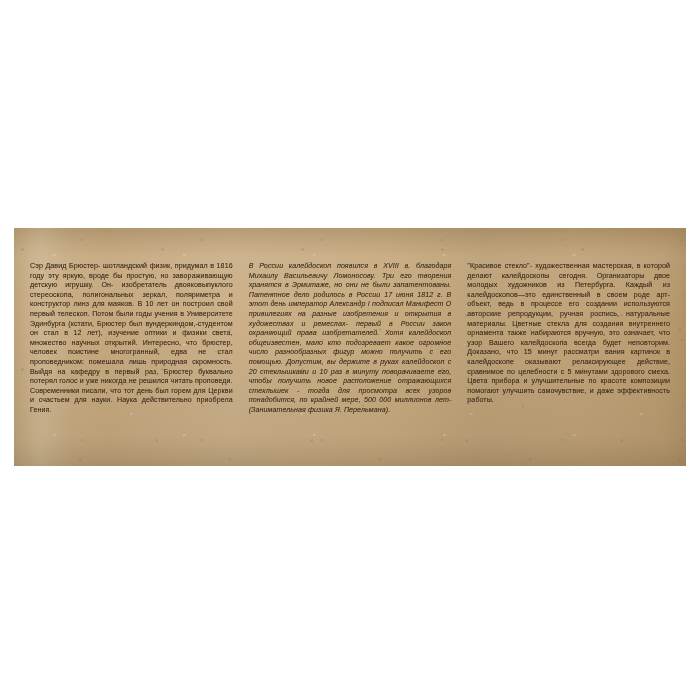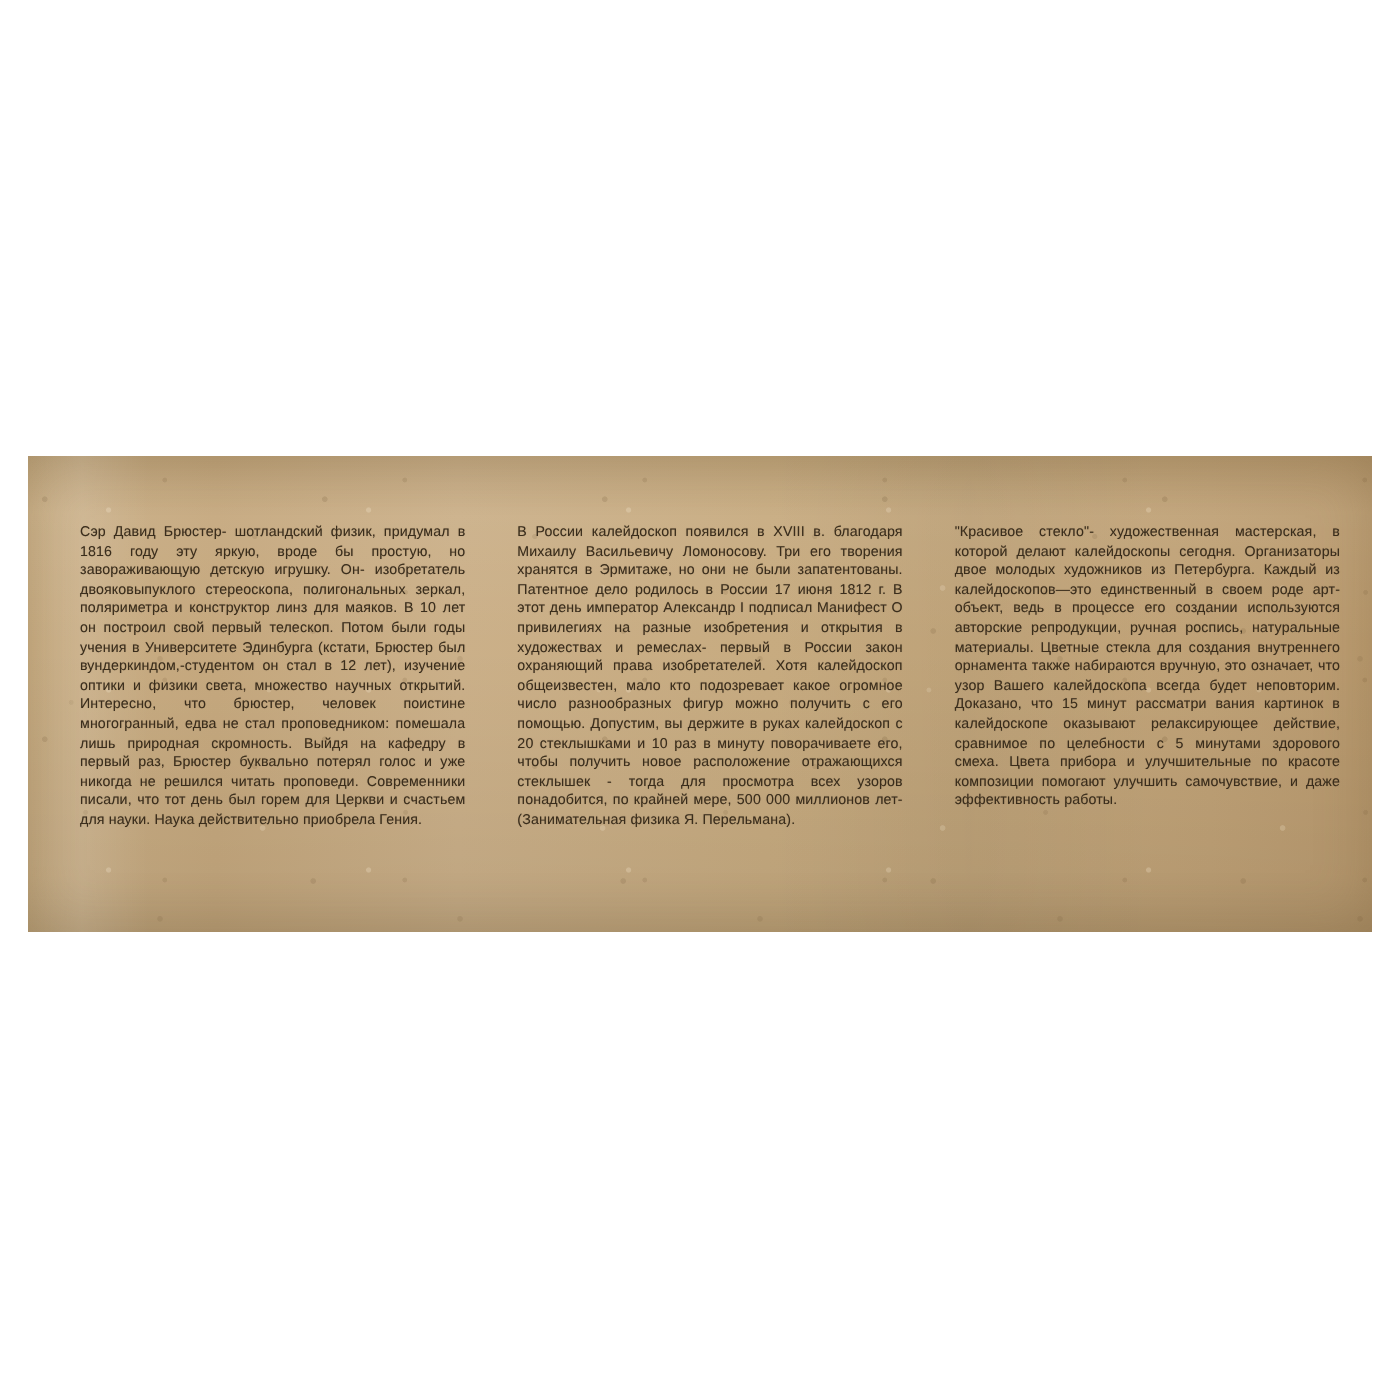--- a/index.html
+++ b/index.html
@@ -76,29 +76,28 @@
   .column {
     flex: 1 1 0;
     color: #3a2d1c;
     font-size: 7.1px;
     line-height: 9.6px;
     text-align: justify;
     text-justify: inter-word;
     letter-spacing: 0.01em;
     -webkit-font-smoothing: antialiased;
     text-shadow: 0 0 0.4px rgba(58,45,28,0.35);
-    margin-left: 10px;
   }
 
   .column p {
     margin: 0;
   }
 
   .col-1 { max-width: 206px; }
-  .col-2 { max-width: 206px; }
+  .col-2 { max-width: 206px; font-style: italic; }
   .col-3 { max-width: 210px; }
 </style>
 </head>
 <body>
 
 <div id="page">
 
   <div id="band">
     <div id="grain"></div>
     <div id="band-shading"></div>

